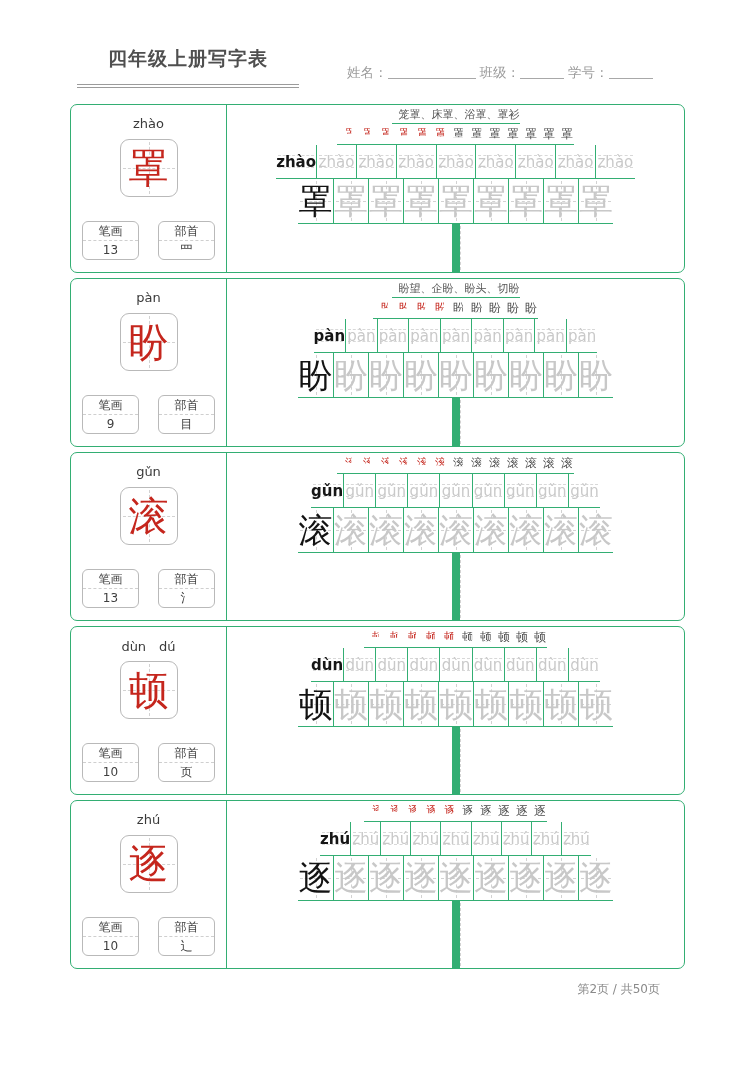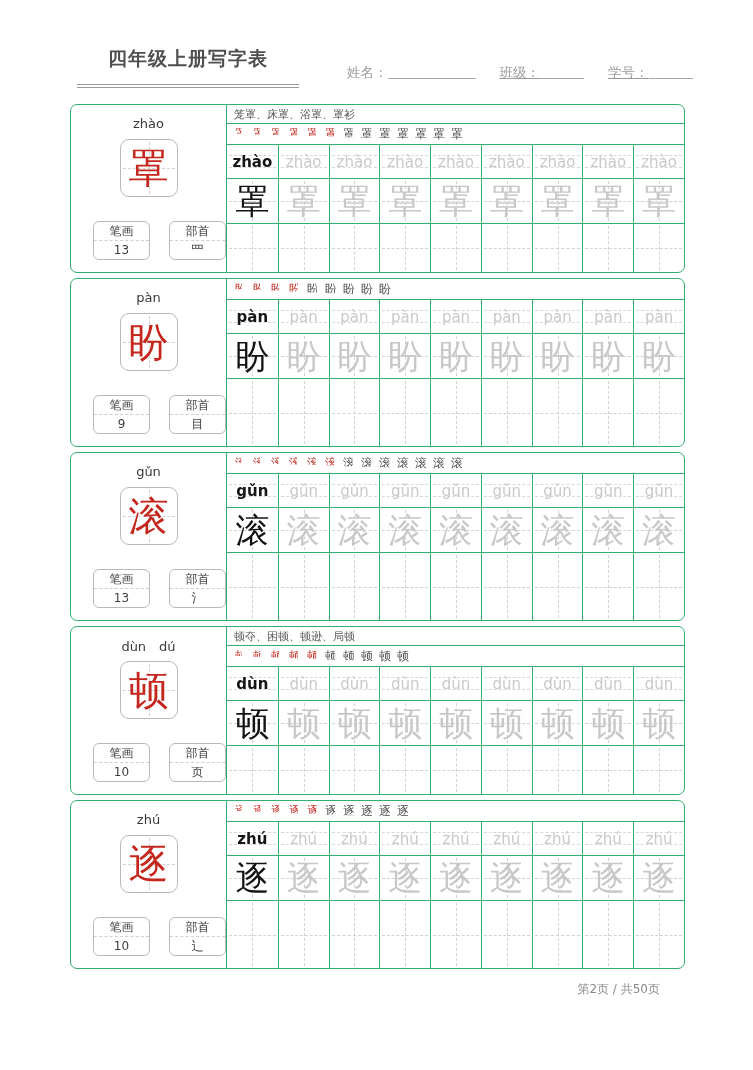--- a/index.html
+++ b/index.html
@@ -17,45 +17,45 @@
   .hdr{padding-top:46px;display:flex;align-items:flex-end;}
   .title-wrap{margin-left:77px;width:222px;text-align:center;
     border-bottom:4px double #9b9b9b;padding-bottom:12px;}
   .title{font-size:19px;font-weight:bold;color:#4f4f4f;letter-spacing:1px;}
   .fields{display:flex;align-items:baseline;margin-left:48px;margin-bottom:6px;
     color:#9a9a9a;font-size:13.5px;}
   .field{white-space:nowrap;}
   .blank{display:inline-block;border-bottom:1px solid #a8a8a8;height:13px;vertical-align:-2px;}
   .blank.long{width:88px;}
   .blank.short{width:44px;}
-  .fields .field + .field{margin-left:24px;text-decoration:underline;}
+  .fields .field + .field{margin-left:4px;}
 
   
   .blocks{margin:16px 0 0 70px;width:615px;display:flex;flex-direction:column;gap:5px;}
   .block{height:169px;border:1px solid var(--green);border-radius:7px;
     display:flex;overflow:hidden;background:#fff;}
   .left{width:156px;border-right:1px solid var(--green);position:relative;
     display:flex;flex-direction:column;align-items:center;}
   .pinyin-main{margin-top:11px;font-size:13px;color:#3a3a3a;height:16px;}
   .charbox{margin-top:7px;width:58px;height:58px;border:1.5px solid var(--boxborder);
     border-radius:9px;position:relative;display:flex;align-items:center;justify-content:center;}
   .charbox::before{content:"";position:absolute;left:50%;top:2px;bottom:2px;
     border-left:1px dashed var(--dash);}
   .charbox::after{content:"";position:absolute;top:50%;left:2px;right:2px;
     border-top:1px dashed var(--dash);}
   .bigchar{position:relative;z-index:1;font-family:"DejaVu Serif","Liberation Serif",serif;
     font-size:40px;line-height:1;color:var(--red);}
   .infoboxes{position:absolute;bottom:12px;left:0;right:0;
-    display:flex;justify-content:flex-end;gap:19px;}
+    display:flex;justify-content:center;gap:19px;}
   .infobox{width:57px;border:1px solid var(--boxborder);border-radius:6px;
     text-align:center;font-size:12px;color:#3f3f3f;background:#fff;}
   .info-label{height:19px;line-height:19px;border-bottom:1px dashed #cfcfcf;}
   .info-value{height:18px;line-height:18px;}
 
-  .right{flex:1;display:flex;flex-direction:column;}
+  .right{flex:1;display:flex;flex-direction:column;align-items:center;}
   .words{height:19px;line-height:19px;font-size:11px;color:#555;
     padding-left:7px;border-bottom:1px solid var(--green);}
   .strokes{height:21px;border-bottom:1px solid var(--green);
     display:flex;align-items:center;gap:5px;padding-left:8px;}
   .step{display:inline-block;width:13px;font-size:12px;line-height:13px;
     font-family:"DejaVu Serif","Liberation Serif",serif;}
 
   .prow{height:34px;border-bottom:1px solid var(--green);display:grid;
     grid-template-columns:repeat(9,1fr);}
   .pcell{position:relative;display:flex;align-items:center;justify-content:center;}
@@ -216,20 +216,21 @@
           <div class="info-label">笔画</div>
           <div class="info-value">9</div>
         </div>
         <div class="infobox">
           <div class="info-label">部首</div>
           <div class="info-value">目</div>
         </div>
       </div>
     </div>
     <div class="right">
+      <div class="words">盼望、企盼、盼头、切盼</div>
       <div class="strokes">
           <span class="step" style="clip-path: inset(0px 49% 49% 0px); color: rgb(197, 38, 29);">盼</span>
           <span class="step" style="clip-path: inset(0px 43% 43% 0px); color: rgb(197, 38, 29);">盼</span>
           <span class="step" style="clip-path: inset(0px 37% 37% 0px); color: rgb(197, 38, 29);">盼</span>
           <span class="step" style="clip-path: inset(0px 31% 31% 0px); color: rgb(197, 38, 29);">盼</span>
           <span class="step" style="clip-path: inset(0px 24% 24% 0px); color: rgb(74, 74, 74);">盼</span>
           <span class="step" style="clip-path: inset(0px 18% 18% 0px); color: rgb(74, 74, 74);">盼</span>
           <span class="step" style="clip-path: inset(0px 12% 12% 0px); color: rgb(74, 74, 74);">盼</span>
           <span class="step" style="clip-path: inset(0px 6% 6% 0px); color: rgb(74, 74, 74);">盼</span>
           <span class="step" style="clip-path: inset(0px 0% 0% 0px); color: rgb(74, 74, 74);">盼</span>
@@ -422,21 +423,20 @@
           <div class="info-label">笔画</div>
           <div class="info-value">10</div>
         </div>
         <div class="infobox">
           <div class="info-label">部首</div>
           <div class="info-value">页</div>
         </div>
       </div>
     </div>
     <div class="right">
-      <div class="words">顿夺、困顿、顿逊、局顿</div>
       <div class="strokes">
           <span class="step" style="clip-path: inset(0px 50% 50% 0px); color: rgb(197, 38, 29);">顿</span>
           <span class="step" style="clip-path: inset(0px 44% 44% 0px); color: rgb(197, 38, 29);">顿</span>
           <span class="step" style="clip-path: inset(0px 39% 39% 0px); color: rgb(197, 38, 29);">顿</span>
           <span class="step" style="clip-path: inset(0px 33% 33% 0px); color: rgb(197, 38, 29);">顿</span>
           <span class="step" style="clip-path: inset(0px 28% 28% 0px); color: rgb(197, 38, 29);">顿</span>
           <span class="step" style="clip-path: inset(0px 22% 22% 0px); color: rgb(74, 74, 74);">顿</span>
           <span class="step" style="clip-path: inset(0px 17% 17% 0px); color: rgb(74, 74, 74);">顿</span>
           <span class="step" style="clip-path: inset(0px 11% 11% 0px); color: rgb(74, 74, 74);">顿</span>
           <span class="step" style="clip-path: inset(0px 5% 5% 0px); color: rgb(74, 74, 74);">顿</span>

